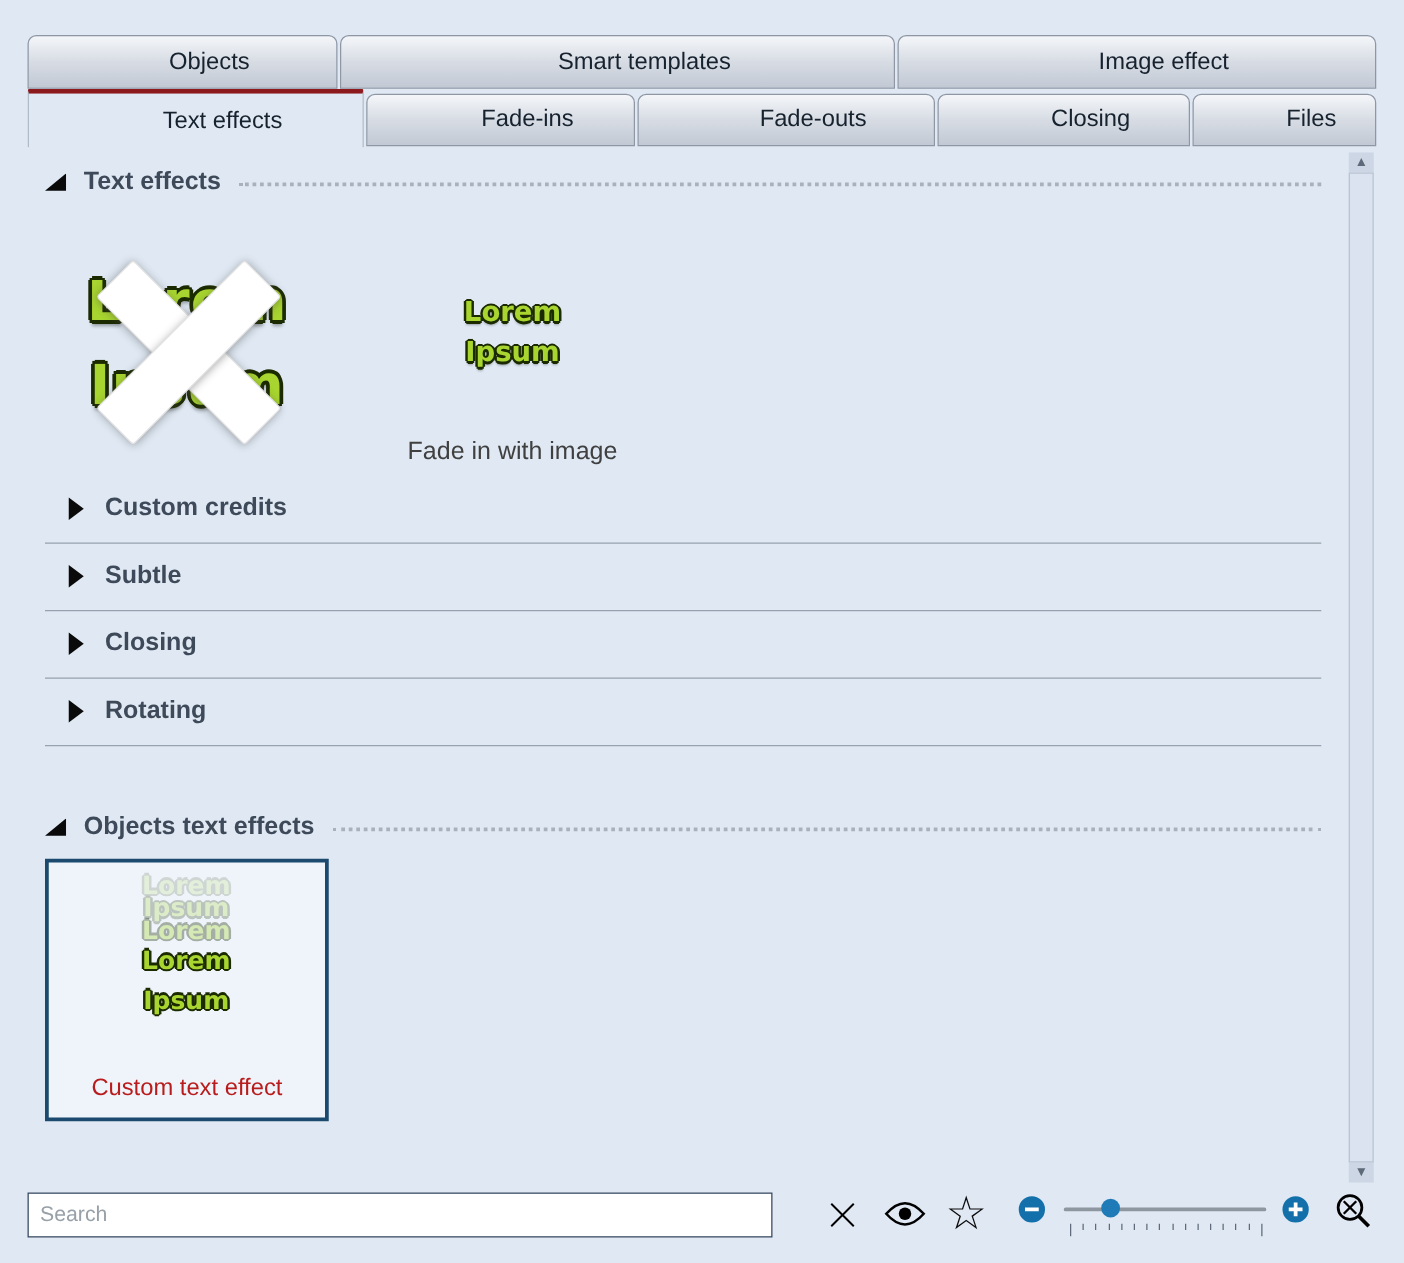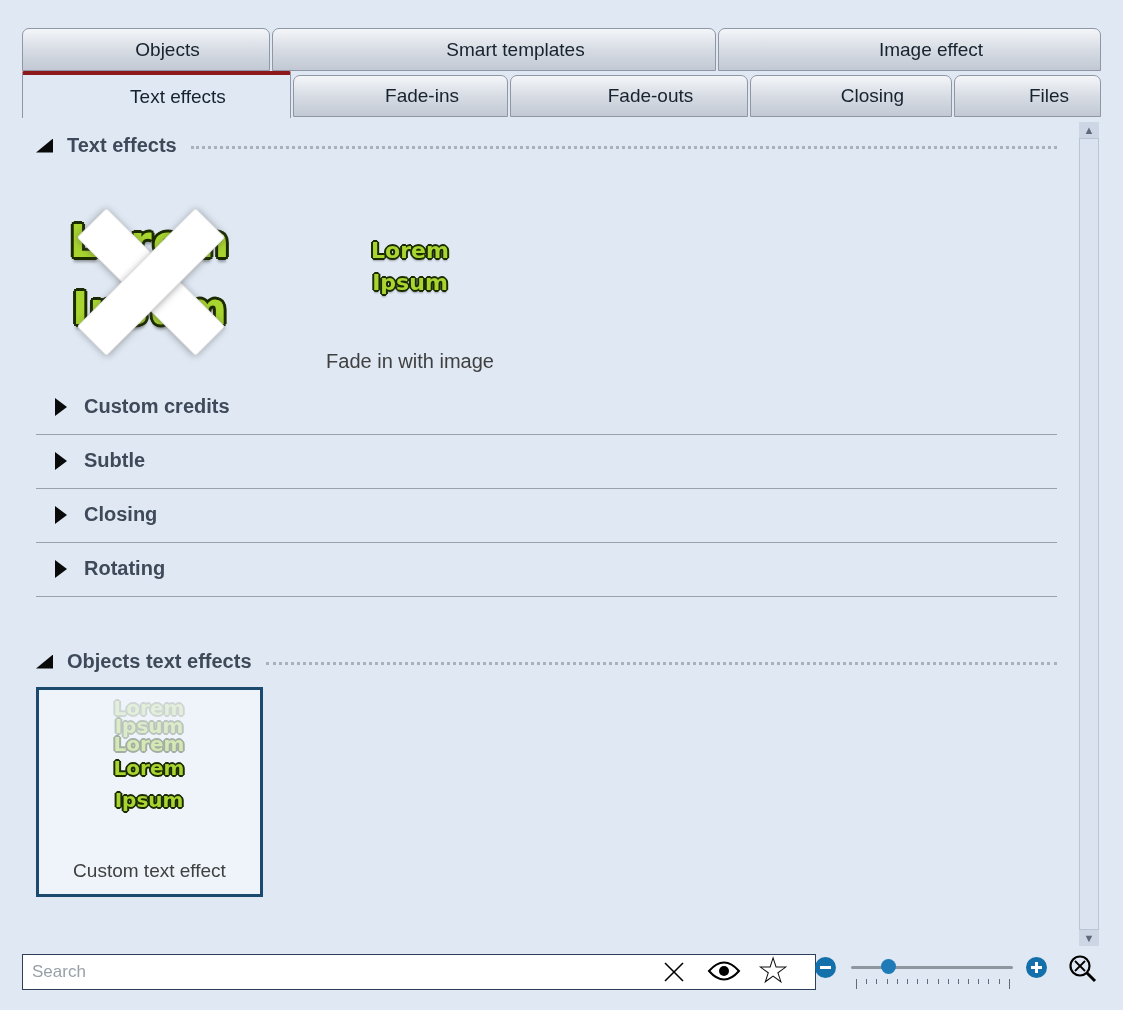--- a/index.html
+++ b/index.html
@@ -59,31 +59,31 @@
     border:1px solid #e3e3e3;border-radius:3px;box-shadow:0 1px 7px rgba(70,70,70,.45);z-index:3;}
   .xbar.a{transform:rotate(45deg);}
   .xbar.b{transform:rotate(-45deg);}
   
   .custom-thumb{position:absolute;left:36px;top:687px;width:221px;height:204px;
     background:#eef4fa;border:3px solid #1b4a6e;cursor:pointer;}
   .ghost{opacity:.15;}
   .ghost2{opacity:.24;}
   .ghost3{opacity:.34;}
   .custom-caption{position:absolute;left:0;top:170px;width:100%;text-align:center;
-    color:#404040;font-size:19px;}
+    color:#b91c1c;font-size:19px;}
   
   .scrollbar{position:absolute;left:1079px;top:122px;width:20px;height:824px;background:#ccd6e4;}
   .sb-thumb{position:absolute;left:0;top:16px;width:20px;height:792px;background:#dae3ef;
     border:1px solid #b9c4d4;box-sizing:border-box;cursor:pointer;}
   .sb-arrow{position:absolute;left:0;width:20px;height:16px;display:flex;align-items:center;
     justify-content:center;font-size:11px;color:#5e6a7a;cursor:pointer;user-select:none;}
   .sb-arrow.up{top:0;}
   .sb-arrow.down{bottom:0;}
   
-  .search{position:absolute;left:22px;top:954px;width:794px;height:36px;box-sizing:border-box;
+  .search{position:absolute;left:22px;top:954px;width:596px;height:36px;box-sizing:border-box;
     border:1px solid #2e405a;background:#ffffff;font-size:17px;padding:0 40px 0 9px;color:#222;
     font-family:"Liberation Sans",sans-serif;outline:none;}
   .search::placeholder{color:#98a0a8;}
   .icon-btn{position:absolute;cursor:pointer;display:flex;align-items:center;justify-content:center;}
   .star{font-size:37px;color:#0a0a0a;line-height:1;}
   .circle-btn{position:absolute;width:21px;height:21px;border-radius:50%;background:#1470ab;
     cursor:pointer;display:flex;align-items:center;justify-content:center;}
   .circle-btn .h{width:11px;height:3px;background:#fff;}
   .circle-btn .v{position:absolute;width:3px;height:11px;background:#fff;}
   .slider-track{position:absolute;left:851px;top:966px;width:162px;height:3px;background:#8e96a0;

